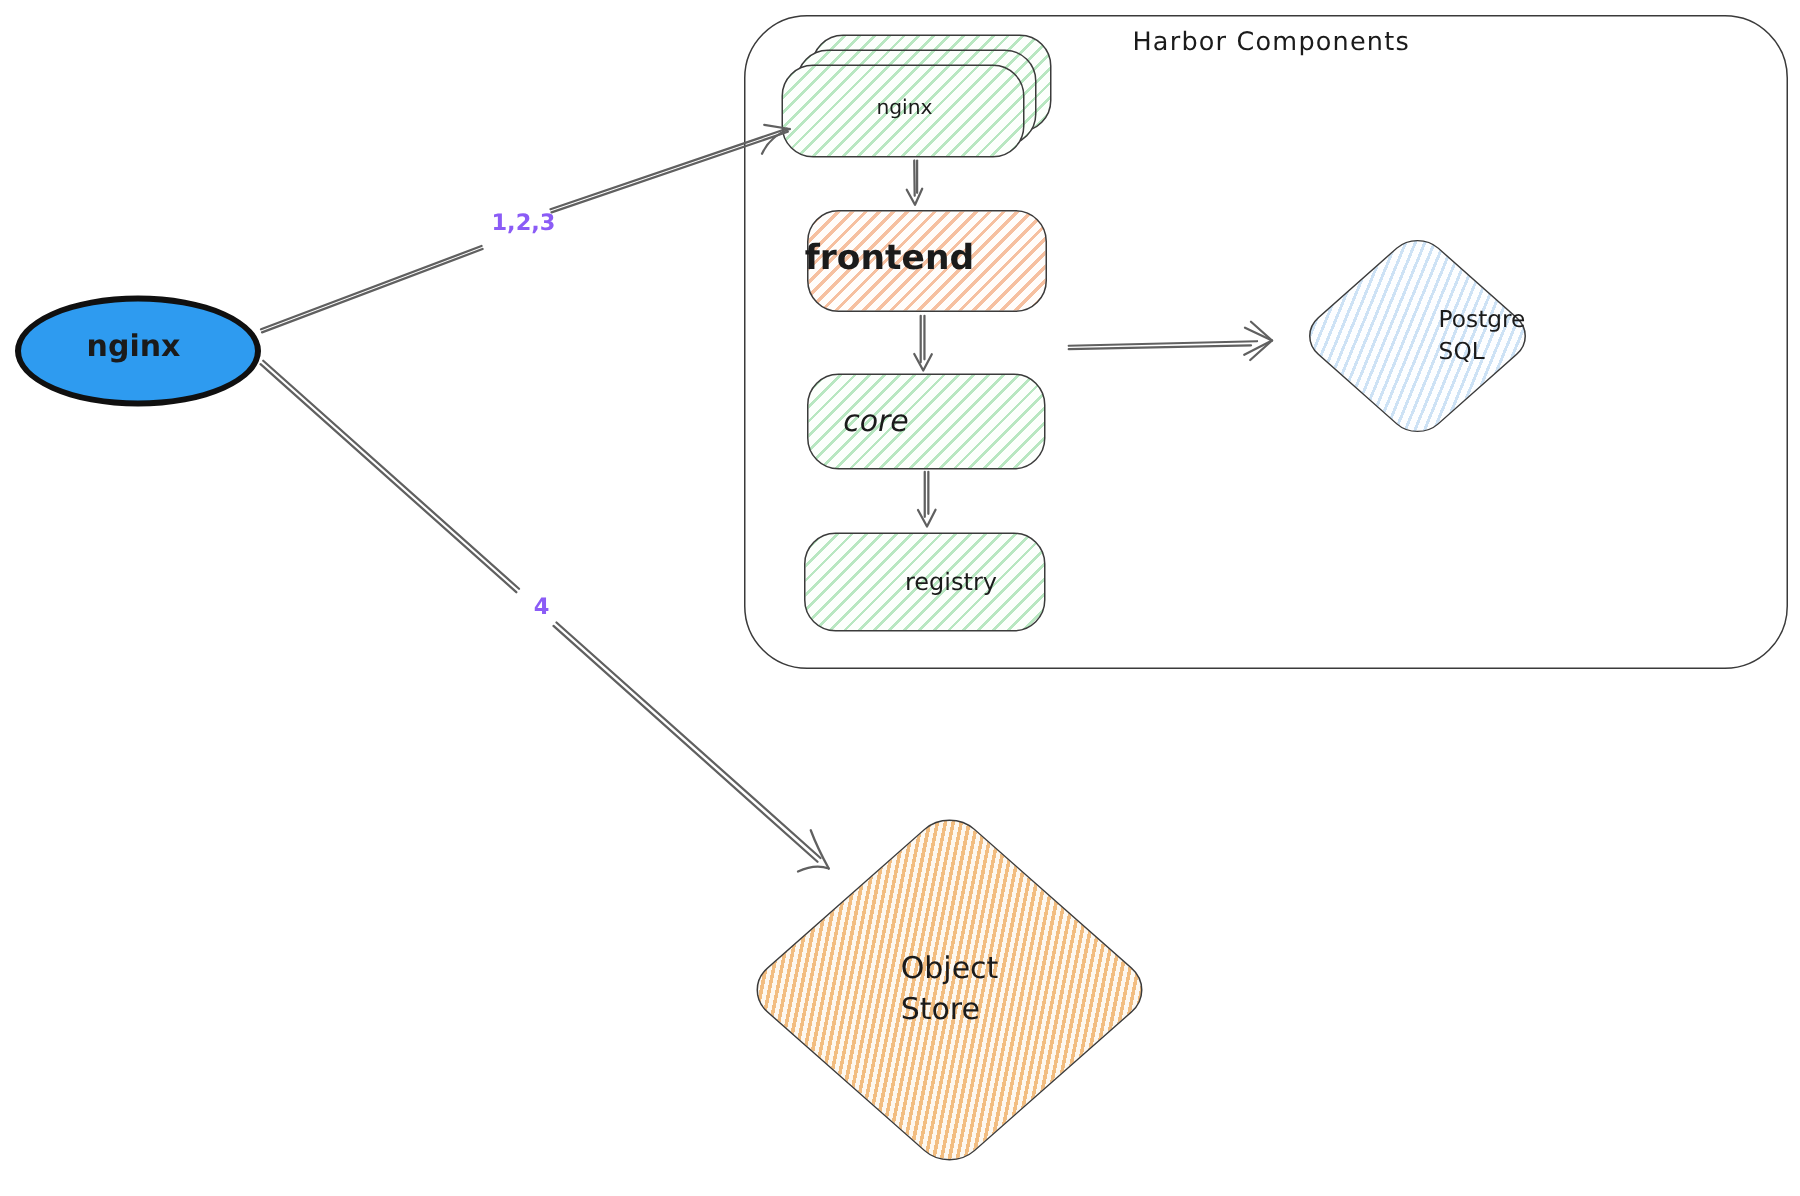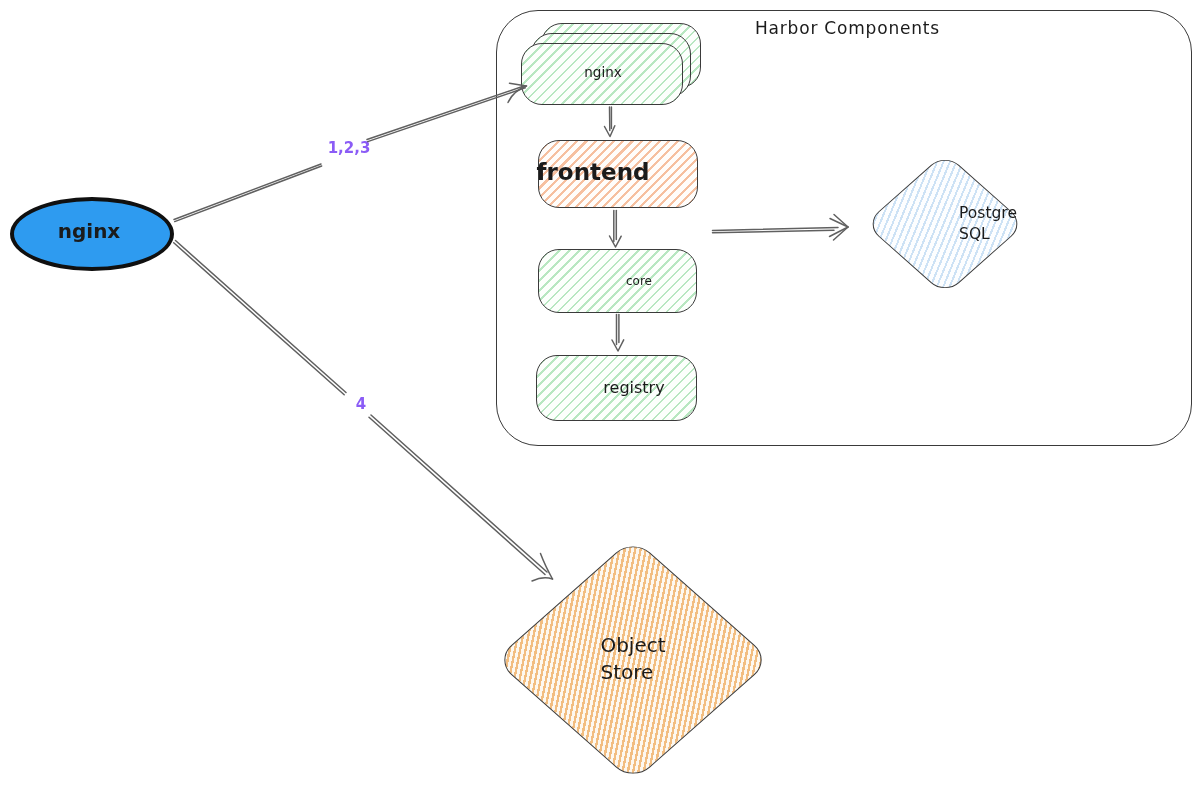--- a/index.html
+++ b/index.html
@@ -119,21 +119,21 @@
 
   <div class="rect-node hatch-green nginx-back"></div>
   <div class="rect-node hatch-green nginx-mid"></div>
   <div class="rect-node hatch-green nginx-front"></div>
   <div class="node-label" style="left:603px;top:72px;font-size:13.5px;">nginx</div>
 
   <div class="rect-node hatch-orange frontend-node"></div>
   <div class="node-label" style="left:593px;top:173px;font-size:23px;font-weight:bold;">frontend</div>
 
   <div class="rect-node hatch-green core-node"></div>
-  <div class="node-label" style="left:639px;top:281px;font-size:12px;">core</div>
+  <div class="node-label" style="left:584px;top:281px;font-size:20px;font-style:italic;">core</div>
 
   <div class="rect-node hatch-green registry-node"></div>
   <div class="node-label" style="left:615px;top:388px;font-size:16px;margin-left:19px;">registry</div>
 
   <div class="diamond hatch-blue postgres-diamond"></div>
   <div class="node-label" style="left:988px;top:224px;font-size:15.5px;">Postgre
 SQL</div>
 
   <div class="diamond hatch-amber objectstore-diamond"></div>
   <div class="node-label" style="left:633px;top:659px;font-size:20px;">Object

